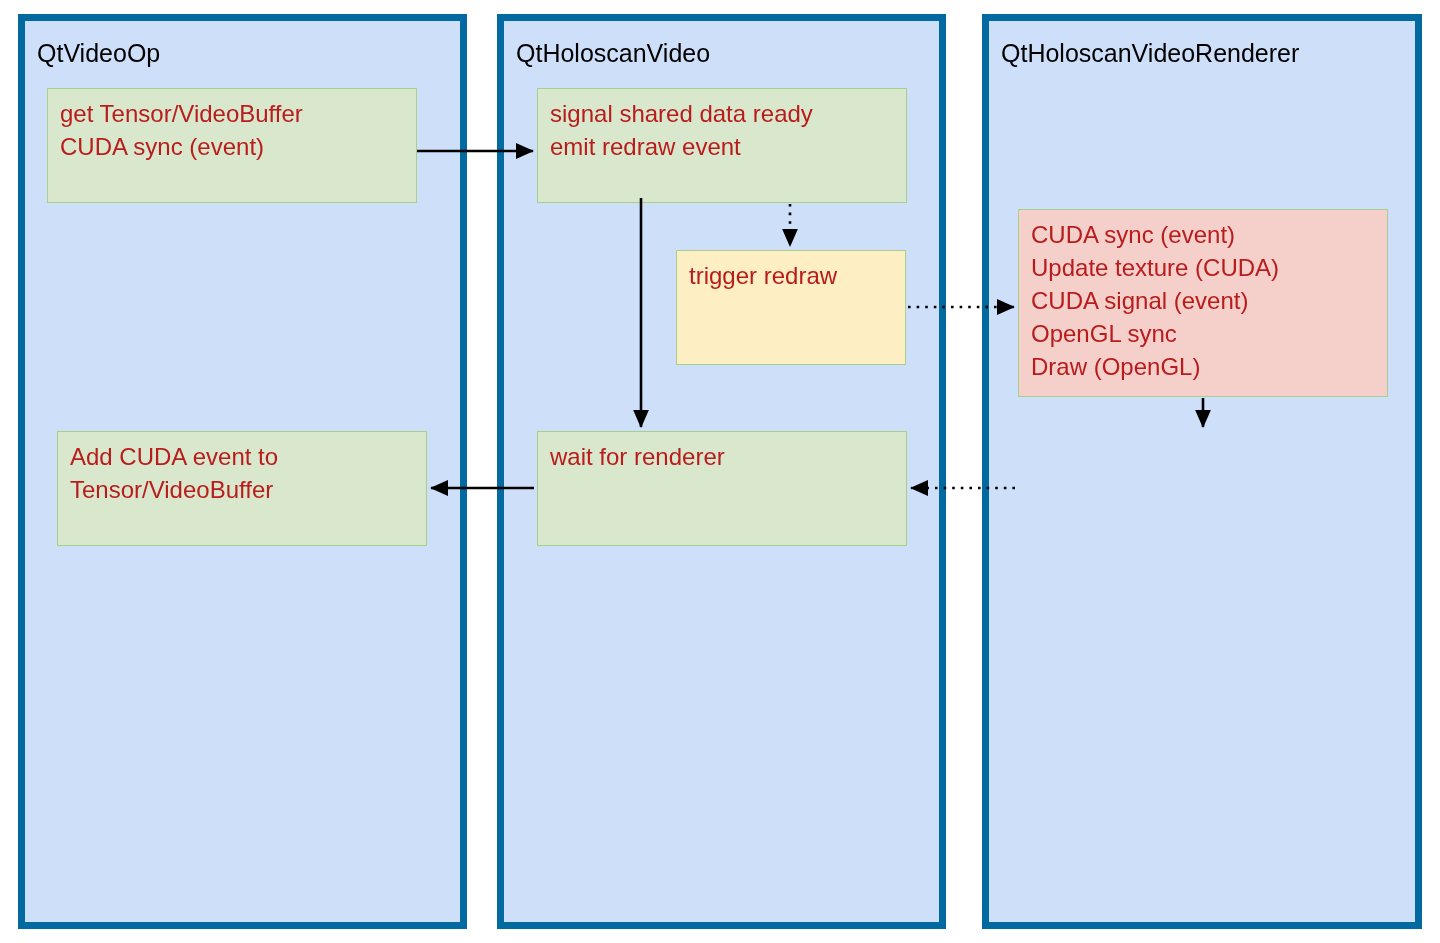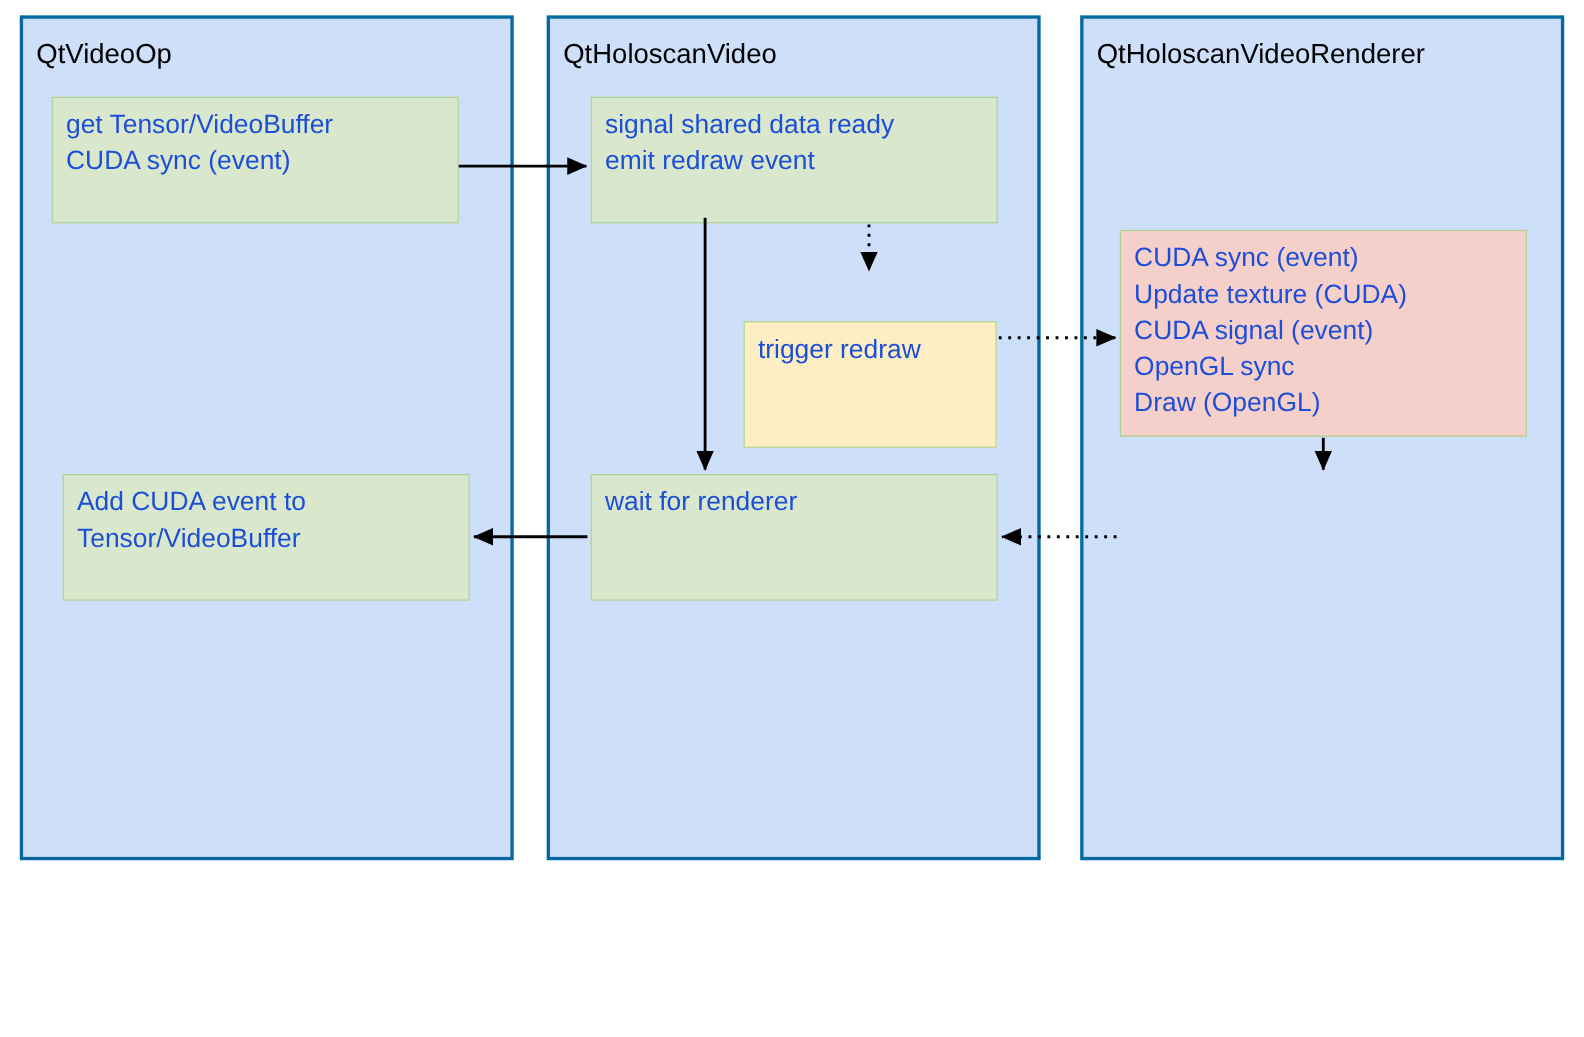--- a/index.html
+++ b/index.html
@@ -14,23 +14,23 @@
     width: 1440px;
     height: 943px;
     background: #ffffff;
     overflow: hidden;
   }
 
   
   .lane {
     position: absolute;
     background: #cedffa;
-    border: 3px solid #0369a1;
+    border: 7px solid #0369a1;
     top: 14px;
-    height: 768px;
+    height: 915px;
   }
   .lane-title {
     position: absolute;
     left: 12px;
     top: 18px;
     font-size: 25px;
     line-height: 28px;
     color: #000000;
     white-space: nowrap;
   }
@@ -41,21 +41,21 @@
     text-underline-offset: 3px;
   }
 
   
   .box {
     position: absolute;
     border: 1px solid #a8d08d;
     padding: 8px 10px 8px 12px;
     font-size: 24px;
     line-height: 33px;
-    color: #1d4ed8;
+    color: #b91c1c;
     white-space: pre-line;
   }
   .box-green  { background: #d9e8cc; }
   .box-yellow { background: #fdefc3; }
   .box-red    { background: #f5cfc9; }
 
   
   #arrows {
     position: absolute;
     left: 0;
@@ -81,21 +81,21 @@
   <div class="lane" style="left:982px; width:440px;">
     <div class="lane-title spellcheck">QtHoloscanVideoRenderer</div>
   </div>
 
   <div class="box box-green" style="left:47px; top:88px; width:370px; height:115px;">get Tensor/VideoBuffer
 CUDA sync (event)</div>
 
   <div class="box box-green" style="left:537px; top:88px; width:370px; height:115px;">signal shared data ready
 emit redraw event</div>
 
-  <div class="box box-yellow" style="left:676px; top:250px; width:230px; height:115px;margin-top:42px;">trigger redraw</div>
+  <div class="box box-yellow" style="left:676px; top:250px; width:230px; height:115px;">trigger redraw</div>
 
   <div class="box box-red" style="left:1018px; top:209px; width:370px; height:188px;">CUDA sync (event)
 Update texture (CUDA)
 CUDA signal (event)
 OpenGL sync
 Draw (OpenGL)</div>
 
   <div class="box box-green" style="left:537px; top:431px; width:370px; height:115px;">wait for renderer</div>
 
   <div class="box box-green" style="left:57px; top:431px; width:370px; height:115px;">Add CUDA event to

